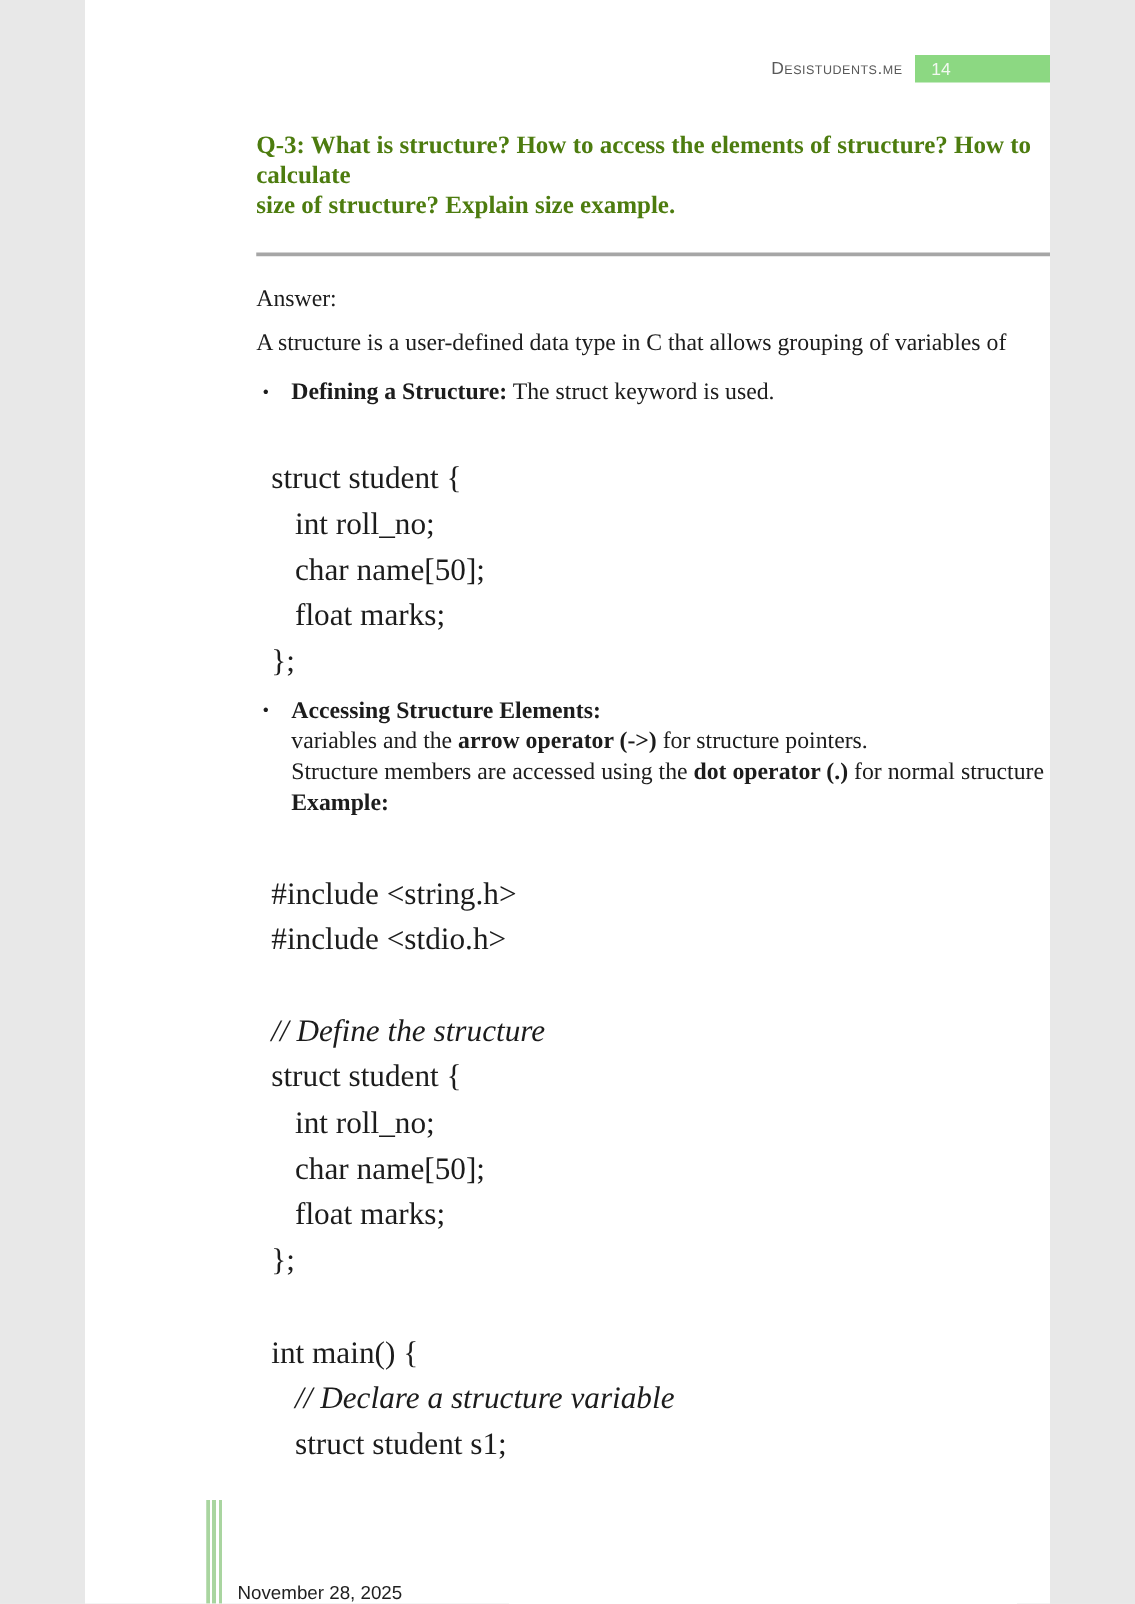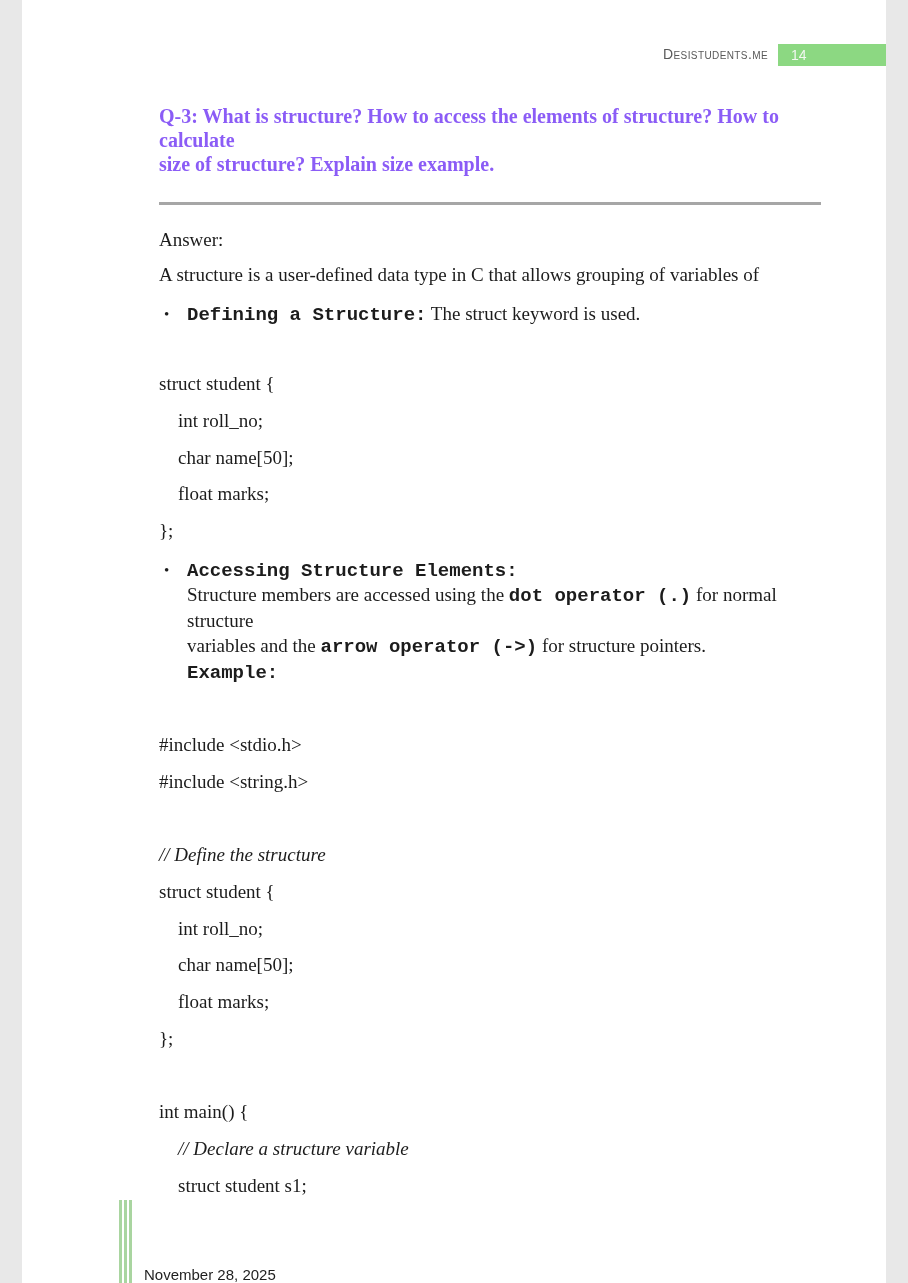--- a/index.html
+++ b/index.html
@@ -1,21 +1,21 @@
 <!DOCTYPE html>
 <html><head>
 <meta charset="utf-8">
 <style>
   * { margin: 0; padding: 0; box-sizing: border-box; }
   html, body { background: #e8e8e8; }
   body { font-family: "Liberation Serif", serif; }
 
   .page {
     position: relative;
-    width: 864px;
+    width: 772px;
     height: 1283px;
     background: #ffffff;
     margin: 0 auto;
     overflow: hidden;
     color: #1c1c1c;
   }
 
   
   .site-name {
     position: absolute;
@@ -45,21 +45,21 @@
   .content {
     position: absolute;
     top: 104px;
     left: 137px;
     width: 662px;
   }
   .question-heading {
     font-size: 20px;
     font-weight: bold;
     line-height: 24px;
-    color: #8b5cf6;
+    color: #4d7c0f;
   }
   .rule {
     margin-top: 26px;
     height: 3px;
     background: #a6a6a6;
   }
   .answer-label {
     margin-top: 23px;
     font-size: 19px;
     font-weight: normal;
@@ -76,25 +76,26 @@
     line-height: 24.7px;
   }
   .bullet-item.first { margin-top: 14px; }
   .bullet-item.second { margin-top: 8px; }
   .bullet-marker {
     width: 28px;
     flex: 0 0 28px;
     font-size: 15px;
     padding-left: 5px;
   }
-  .bullet-body b, .bullet-body .bld { font-weight: bold; font-family: Liberation Mono, monospace; }
+  .bullet-body b, .bullet-body .bld { font-weight: bold; }
 
   .code {
-    font-size: 19px;
+    font-size: 25px;
     line-height: 36.7px;
+    margin-left: 12px;
   }
   .code.block1 { margin-top: 39px; }
   .code.block2 { margin-top: 42px; }
   .code .indent { padding-left: 19px; }
   .code .cmt { font-style: italic; }
   .code .spacer { height: 36.7px; }
 
   
   .footer-stripes {
     position: absolute;
@@ -152,29 +153,29 @@
       <div class="indent">int roll_no;</div>
       <div class="indent">char name[50];</div>
       <div class="indent">float marks;</div>
       <div>};</div>
     </div>
 
     <div class="bullet-item second">
       <span class="bullet-marker">•</span>
       <span class="bullet-body">
         <div><b>Accessing Structure Elements:</b></div>
+        <div><span>variables and the </span><b>arrow operator (-&gt;)</b><span> for structure pointers.</span></div>
         <div><span>Structure members are accessed using the </span><b>dot operator (.)</b><span> for normal structure</span></div>
-        <div><span>variables and the </span><b>arrow operator (-&gt;)</b><span> for structure pointers.</span></div>
         <div><b>Example:</b></div>
       </span>
     </div>
 
     <div class="code block2">
+      <div>#include &lt;string.h&gt;</div>
       <div>#include &lt;stdio.h&gt;</div>
-      <div>#include &lt;string.h&gt;</div>
       <div class="spacer"></div>
       <div class="cmt">// Define the structure</div>
       <div>struct student {</div>
       <div class="indent">int roll_no;</div>
       <div class="indent">char name[50];</div>
       <div class="indent">float marks;</div>
       <div>};</div>
       <div class="spacer"></div>
       <div>int main() {</div>
       <div class="indent cmt">// Declare a structure variable</div>

